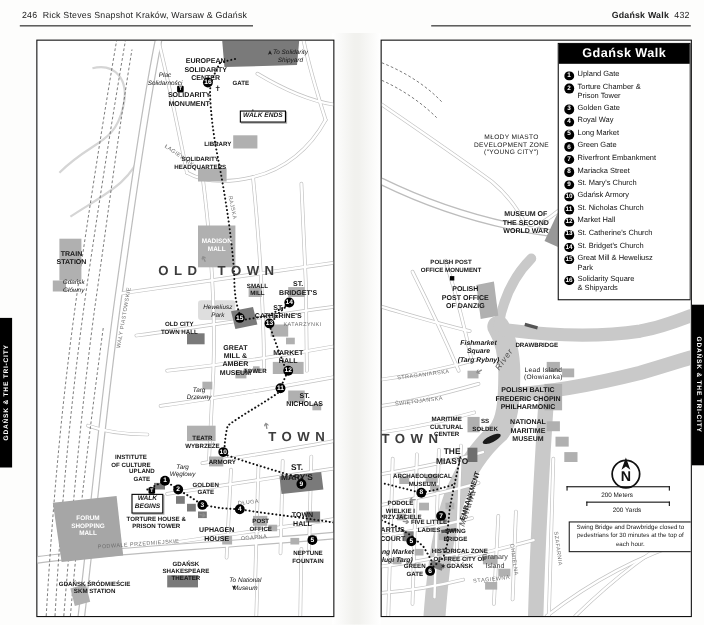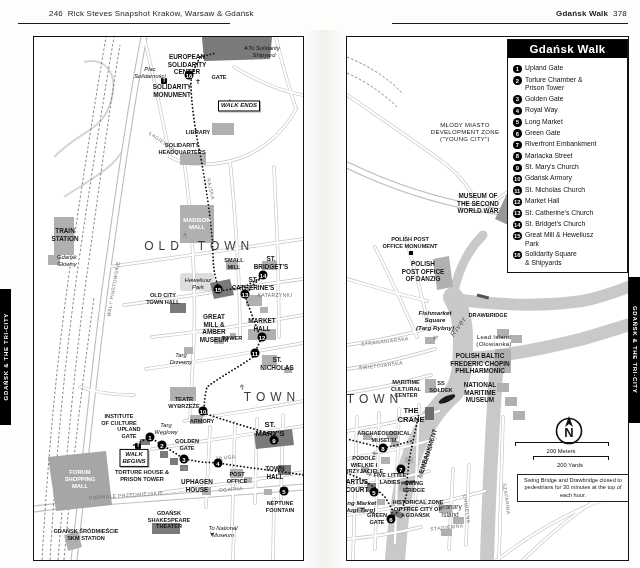--- a/index.html
+++ b/index.html
@@ -1,19 +1,19 @@
 <!DOCTYPE html>
 <html><head>
 <meta charset="utf-8">
 <style>
   html,body{margin:0;padding:0}
   body{width:640px;height:568px;position:relative;background:#fdfdfc;overflow:hidden;
        font-family:"Liberation Sans",sans-serif;color:#161616}
   .page-header{position:absolute;top:9px;font-size:8px;color:#222;letter-spacing:.2px;z-index:20}
-  #hdr-left{left:49px}
+  #hdr-left{left:20px}
   #hdr-right{right:13px;text-align:right}
   #hdr-right b{font-weight:700}
   .rule{position:absolute;top:23px;height:1px;background:#1c1c1c;z-index:20}
   #rule-left{left:18px;width:212px}
   #rule-right{left:392px;width:236px}
   .gutter{position:absolute;left:302px;top:30px;width:44px;height:538px;
           background:linear-gradient(90deg,#fff 0%,#f1f1ee 45%,#f1f1ee 55%,#fff 100%)}
   .map-frame{position:absolute;border:1.2px solid #111;background:#fff;overflow:hidden}
   #map-left{left:33px;top:36px;width:269px;height:523px}
   #map-right{left:346px;top:36px;width:281px;height:523px}
@@ -26,21 +26,21 @@
   
   .lbl{position:absolute;transform:translate(-50%,-50%);text-align:center;white-space:pre-line;
        line-height:1.18;color:#161616;z-index:5}
   .b7{font-weight:700;font-size:6.4px}
   .b8{font-weight:700;font-size:7.6px}
   .tiny{font-weight:700;font-size:5.6px}
   .tinyn{font-weight:400;font-size:6px;letter-spacing:.3px}
   .it{font-style:italic;font-size:5.8px;font-weight:400}
   .itb{font-style:italic;font-weight:700;font-size:6.2px}
   .itr{font-style:italic;font-size:7.5px;color:#555;letter-spacing:1px}
-  .sp{font-size:12px;letter-spacing:5px;font-weight:400;color:#3c3c3c}
+  .sp{font-size:12px;letter-spacing:5px;font-weight:700;color:#3c3c3c}
   .wt{color:#fff;font-weight:700;font-size:5.8px}
   .gi{font-size:6.5px;color:#3c3c3c}
   .st{font-weight:400;font-size:5px;color:#6e6e6e;letter-spacing:.4px;white-space:nowrap}
   .box{border:1px solid #000;background:#fff;padding:1px 2px;font-weight:700;font-style:italic;
        font-size:6px;white-space:pre;box-shadow:1px 1px 0 #aaa}
   .arr{font-size:6px;color:#222}
   .rar{font-size:7.5px;color:#8f8f8f;font-weight:700}
   .star{font-size:7px}
   .tic{width:6px;height:6px;background:#000;color:#fff;font-size:4.5px;font-weight:700;
        display:flex;align-items:center;justify-content:center;border-radius:1px}
@@ -73,21 +73,21 @@
   .walk{fill:none;stroke:#111;stroke-width:1.8;stroke-dasharray:0.1 3.4;stroke-linecap:round}
   .bld{fill:#b0b0b0}
   .bldd{fill:#7a7a7a}
   .park{fill:#dedede}
   .parkline{fill:none;stroke:#d5d5d5;stroke-width:2}
 </style>
 </head>
 <body>
 
 <div class="page-header" id="hdr-left"><span>246</span>&nbsp;&nbsp;<span>Rick Steves Snapshot Kraków, Warsaw &amp; Gdańsk</span></div>
-<div class="page-header" id="hdr-right"><b>Gdańsk Walk</b>&nbsp;&nbsp;<span>378</span></div>
+<div class="page-header" id="hdr-right"><b>Gdańsk Walk</b>&nbsp;&nbsp;<span>432</span></div>
 <div class="rule" id="rule-left"></div>
 <div class="rule" id="rule-right"></div>
 <div class="gutter"></div>
 
 <div class="tab" id="tab-left">
     <span>GDAŃSK &amp; THE TRI-CITY</span>
   </div>
 <div class="tab" id="tab-right">
     <span>GDAŃSK &amp; THE TRI-CITY</span>
   </div>
@@ -386,21 +386,21 @@
       <div class="lbl b7" style="left: 133px; top: 355px; transform: translate(-50%, -50%);">NATIONAL
 MARITIME
 MUSEUM</div>
       <div class="lbl tiny" style="left: 59px; top: 352px; transform: translate(-50%, -50%);">MARITIME
 CULTURAL
 CENTER</div>
       <div class="lbl tiny" style="left: 94px; top: 350px; transform: translate(-50%, -50%);">SS
 SOŁDEK</div>
       <div class="lbl sp" style="left: 28px; top: 362px; transform: translate(-50%, -50%);">TOWN</div>
       <div class="lbl b8" style="left: 64px; top: 379px; transform: translate(-50%, -50%);">THE
-CRANE</div>
+MIASTO</div>
       <div class="lbl b7" style="left: 81px; top: 414px; transform: translate(-50%, -50%) rotate(-72deg);">EMBANKMENT</div>
       <div class="lbl tiny" style="left: 37px; top: 400px; transform: translate(-50%, -50%);">ARCHAEOLOGICAL
 MUSEUM</div>
       <div class="lbl tiny" style="left: 17px; top: 428px; transform: translate(-50%, -50%);">PODOLE
 WIELKIE I
 PRZYJACIELE</div>
       <div class="lbl tiny" style="left: 43px; top: 442px; transform: translate(-50%, -50%);">FIVE LITTLE
 LADIES</div>
       <div class="lbl b7" style="left: 10px; top: 449px; transform: translate(-50%, -50%);">ARTUS
 COURT</div>

